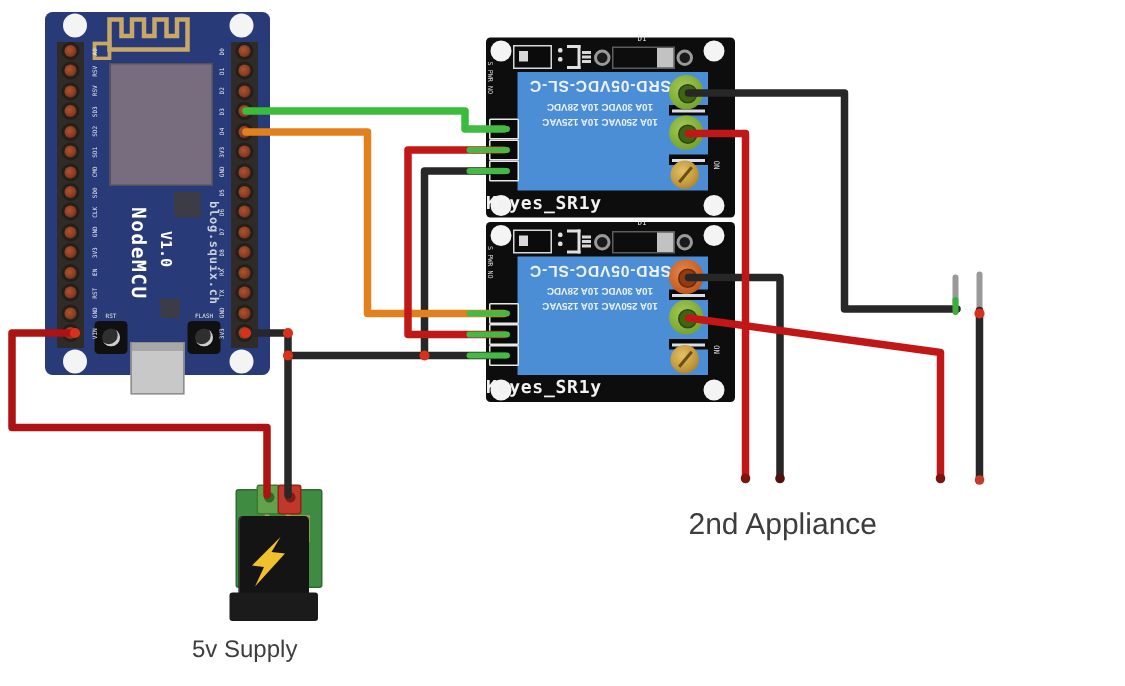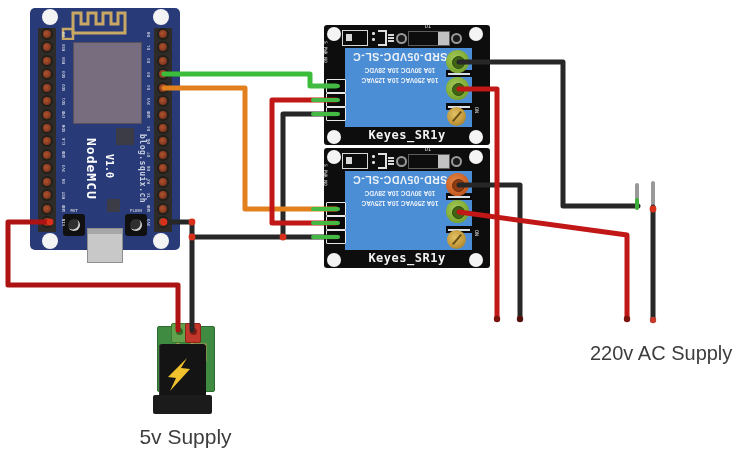--- a/index.html
+++ b/index.html
@@ -76,40 +76,40 @@
                background:#3f6414;border:1px solid #2c4a0e;}
   .term-green{background:radial-gradient(circle at 42% 38%, #a8ca5c 0%, #84b039 50%, #688f2a 100%);}
   .term-orange{background:radial-gradient(circle at 42% 38%, #e08a4a 0%, #d0662a 50%, #a8491a 100%);}
   .term-orange::after{background:#8f3c12;border-color:#6b2a0c;}
   .term-t1{left:122px;top:25px;} .term-t2{left:122px;top:52px;}
   .screw-gold{position:absolute;left:123px;top:82px;width:19px;height:19px;border-radius:50%;
               background:radial-gradient(circle at 42% 38%, #e3c266 0%, #c29a3c 55%, #8f6e22 100%);}
   .screw-gold::after{content:"";position:absolute;left:8.5px;top:3px;width:2px;height:13px;background:#6b4e14;transform:rotate(40deg);}
   .pinblock{position:absolute;left:2px;width:18px;height:12px;background:#0a0a0a;border:1.5px solid #e8e8e8;border-radius:1px;}
   .pb1{top:54px;} .pb2{top:68px;} .pb3{top:82px;}
-  .relay-caption{position:absolute;left:0;top:103px;width:166px;text-align:center;color:#f2f2f2;
+  .relay-caption{position:absolute;left:0;top:103px;width:166px;color:#f2f2f2;
                  font-size:12px;font-weight:bold;letter-spacing:.5px;font-family:"DejaVu Sans Mono",monospace;}
 
   
   .supply{position:absolute;left:153px;top:323px;width:62px;height:95px;z-index:1;}
   .sup-pcb{position:absolute;left:4px;top:3px;width:56px;height:64px;background:#3f8b41;border:1px solid #2f6b31;border-radius:2px;}
   .sup-term{position:absolute;top:0;width:14px;height:18px;border-radius:2px;}
   .sup-term::after{content:"";position:absolute;left:3.5px;top:4px;width:7px;height:7px;border-radius:50%;}
   .sup-term-green{left:18px;background:#63a24c;border:1px solid #3b7a2e;}
   .sup-term-green::after{background:#2f6b25;}
   .sup-term-red{left:32px;background:#c2372b;border:1px solid #8e2318;}
   .sup-term-red::after{background:#7d1d14;}
   .sup-module{position:absolute;left:6px;top:21px;width:47px;height:56px;background:#141414;border-radius:3px;
               box-shadow:inset 1px 0 0 #333;}
   .sup-base{position:absolute;left:0;top:72px;width:59px;height:19px;background:#1b1b1b;border-radius:2px;}
 
   
   #wire-svg{position:absolute;left:0;top:0;width:750px;height:457px;z-index:5;pointer-events:none;}
   .big-label{position:absolute;color:#3d3d3d;font-size:20px;z-index:6;white-space:nowrap;}
-  .lab-supply{left:128px;top:425px;width:115px;text-align:center;font-size:21px;}
+  .lab-supply{left:128px;top:425px;width:115px;text-align:left;font-size:16px;}
   .lab-app1{left:592px;top:156px;}
   .lab-app2{left:459px;top:339px;}
   .lab-ac{left:590px;top:342px;}
 </style>
 </head>
 <body>
 
 <div class="canvas">
 
   <div class="nodemcu">
@@ -317,15 +317,15 @@
       <circle cx="192" cy="237" r="3.4" fill="#d8301b"></circle>
       <circle cx="283" cy="237" r="3.4" fill="#d8301b"></circle>
       <circle cx="653" cy="209" r="3.4" fill="#d8301b"></circle>
       <circle cx="497" cy="319" r="3.2" fill="#7d1410"></circle>
       <circle cx="520" cy="319" r="3.2" fill="#56100c"></circle>
       <circle cx="627" cy="319" r="3.2" fill="#7d1410"></circle>
       <circle cx="653" cy="320" r="3.2" fill="#c43b2a"></circle>
     </svg>
 
   <div class="big-label lab-supply">5v Supply</div>
-  <div class="big-label lab-ac">220v AC Supply</div>
+  <div class="big-label lab-app2">2nd Appliance</div>
 
 </div>
 
 </body></html>

